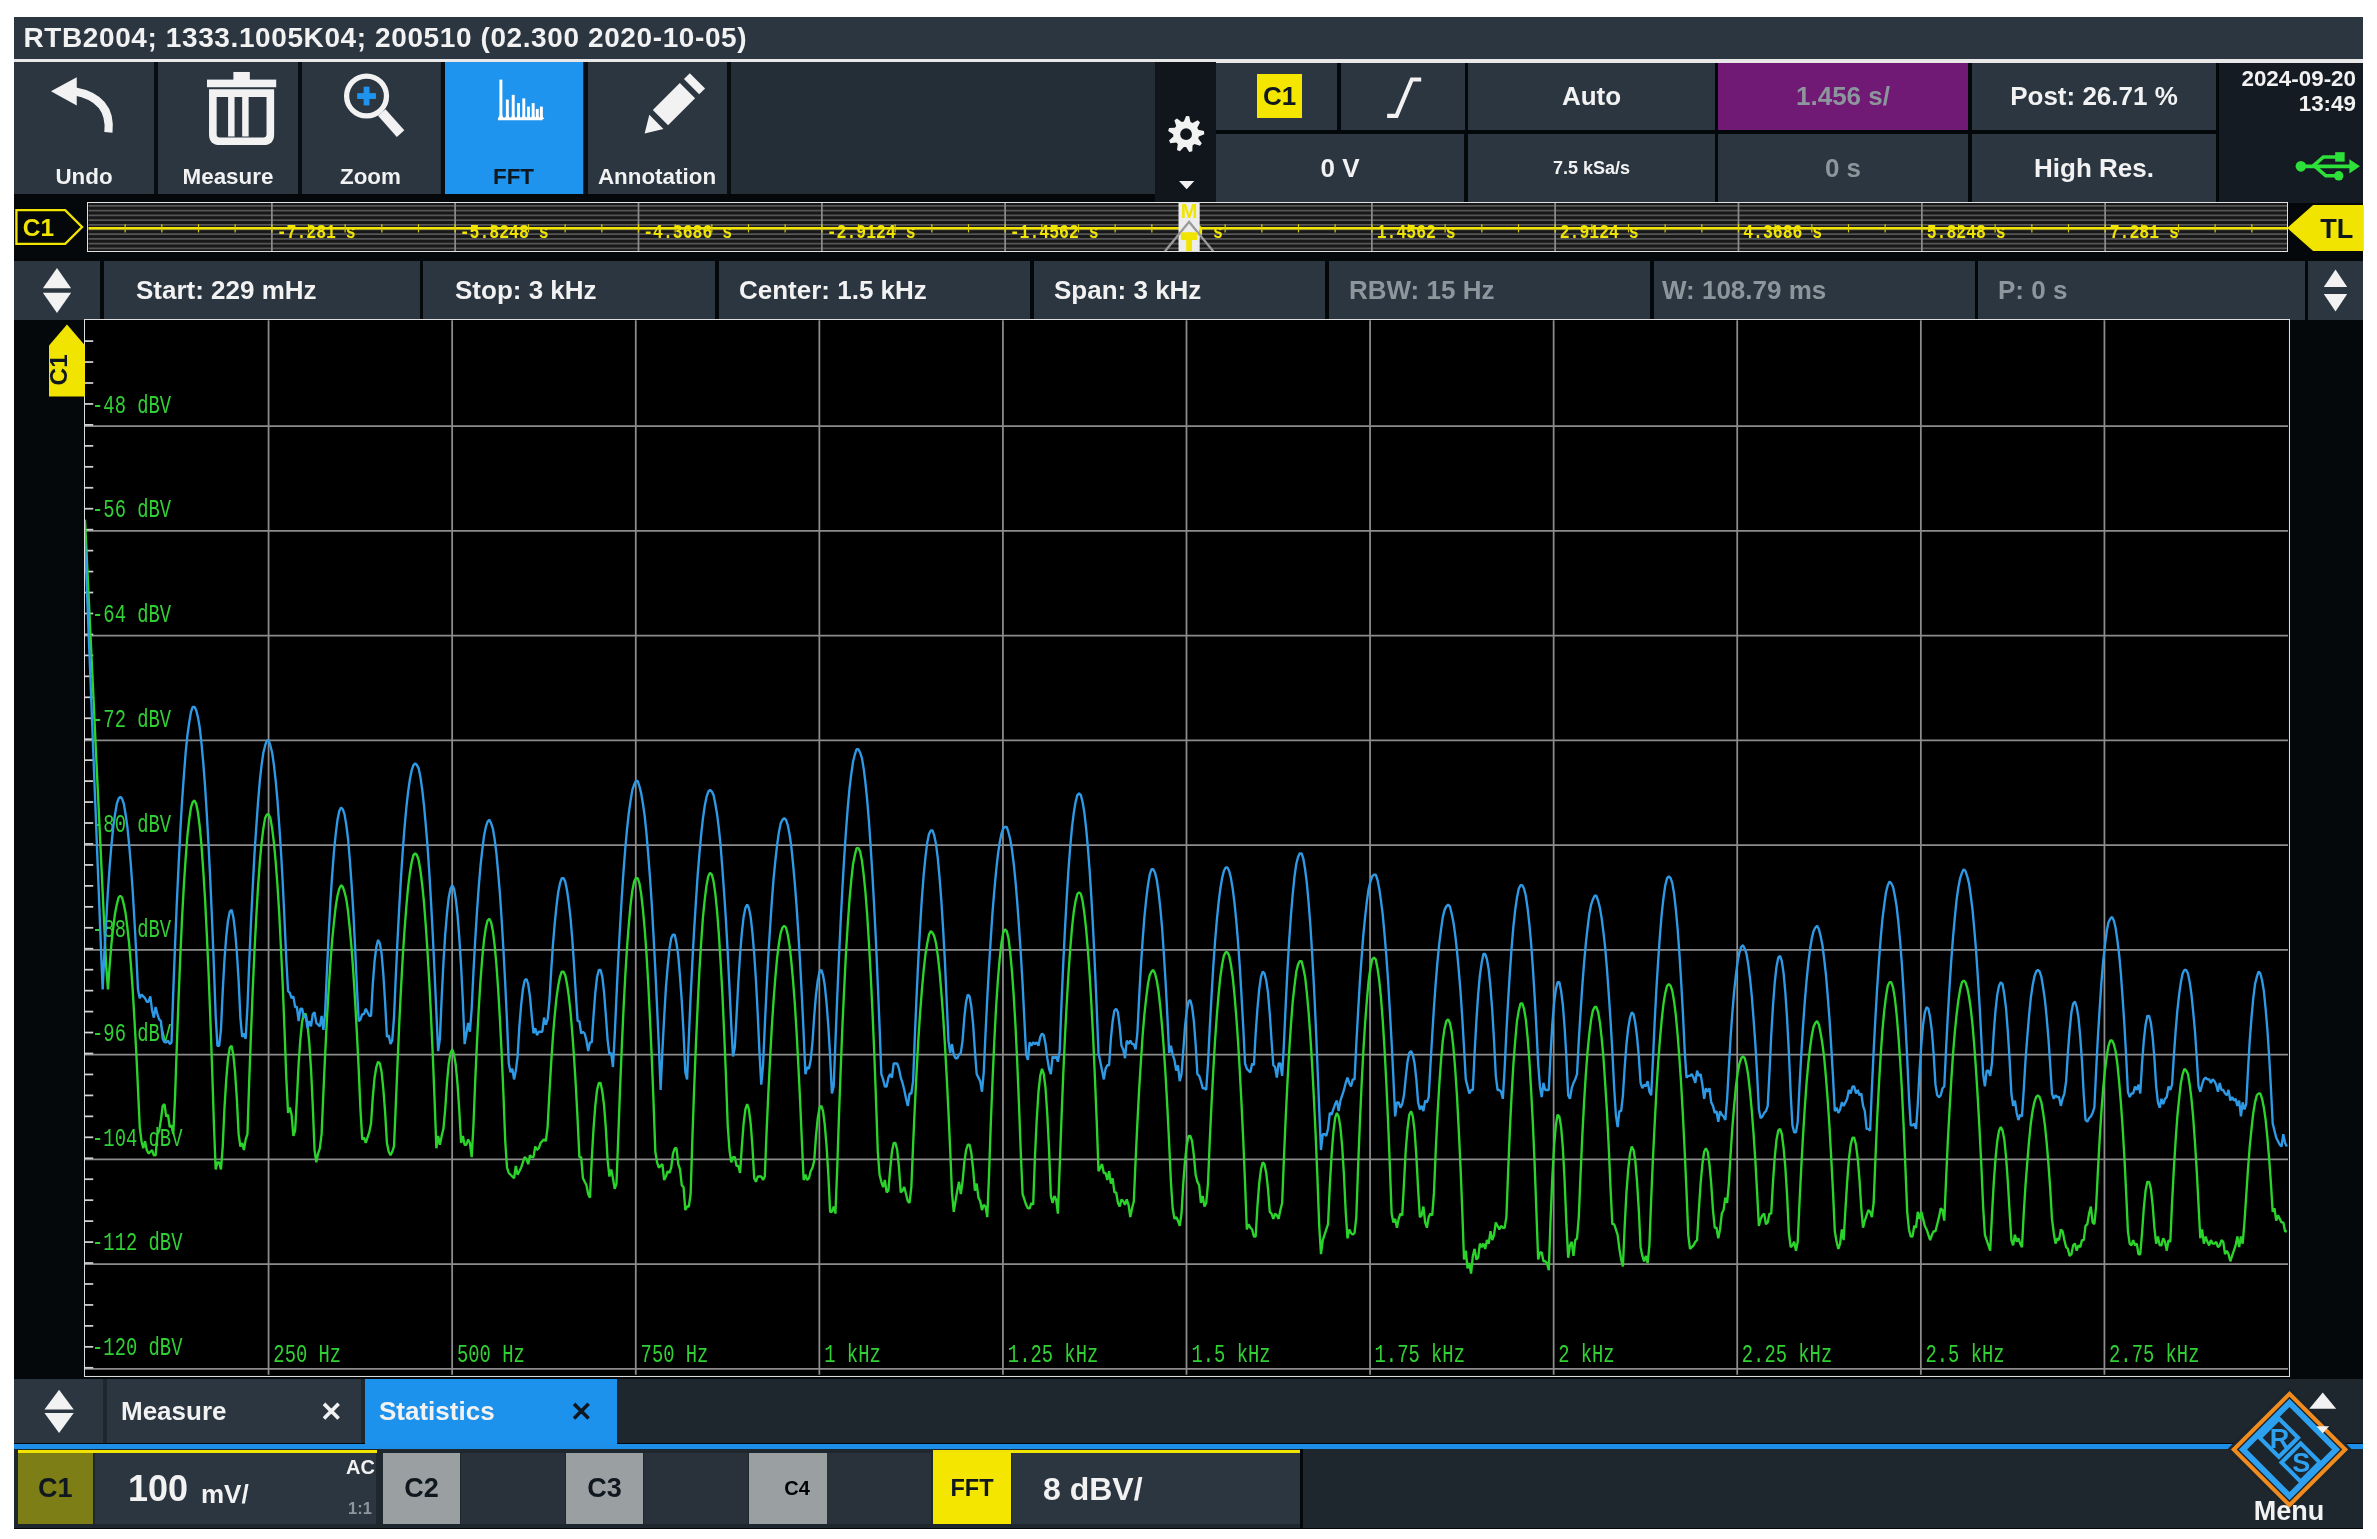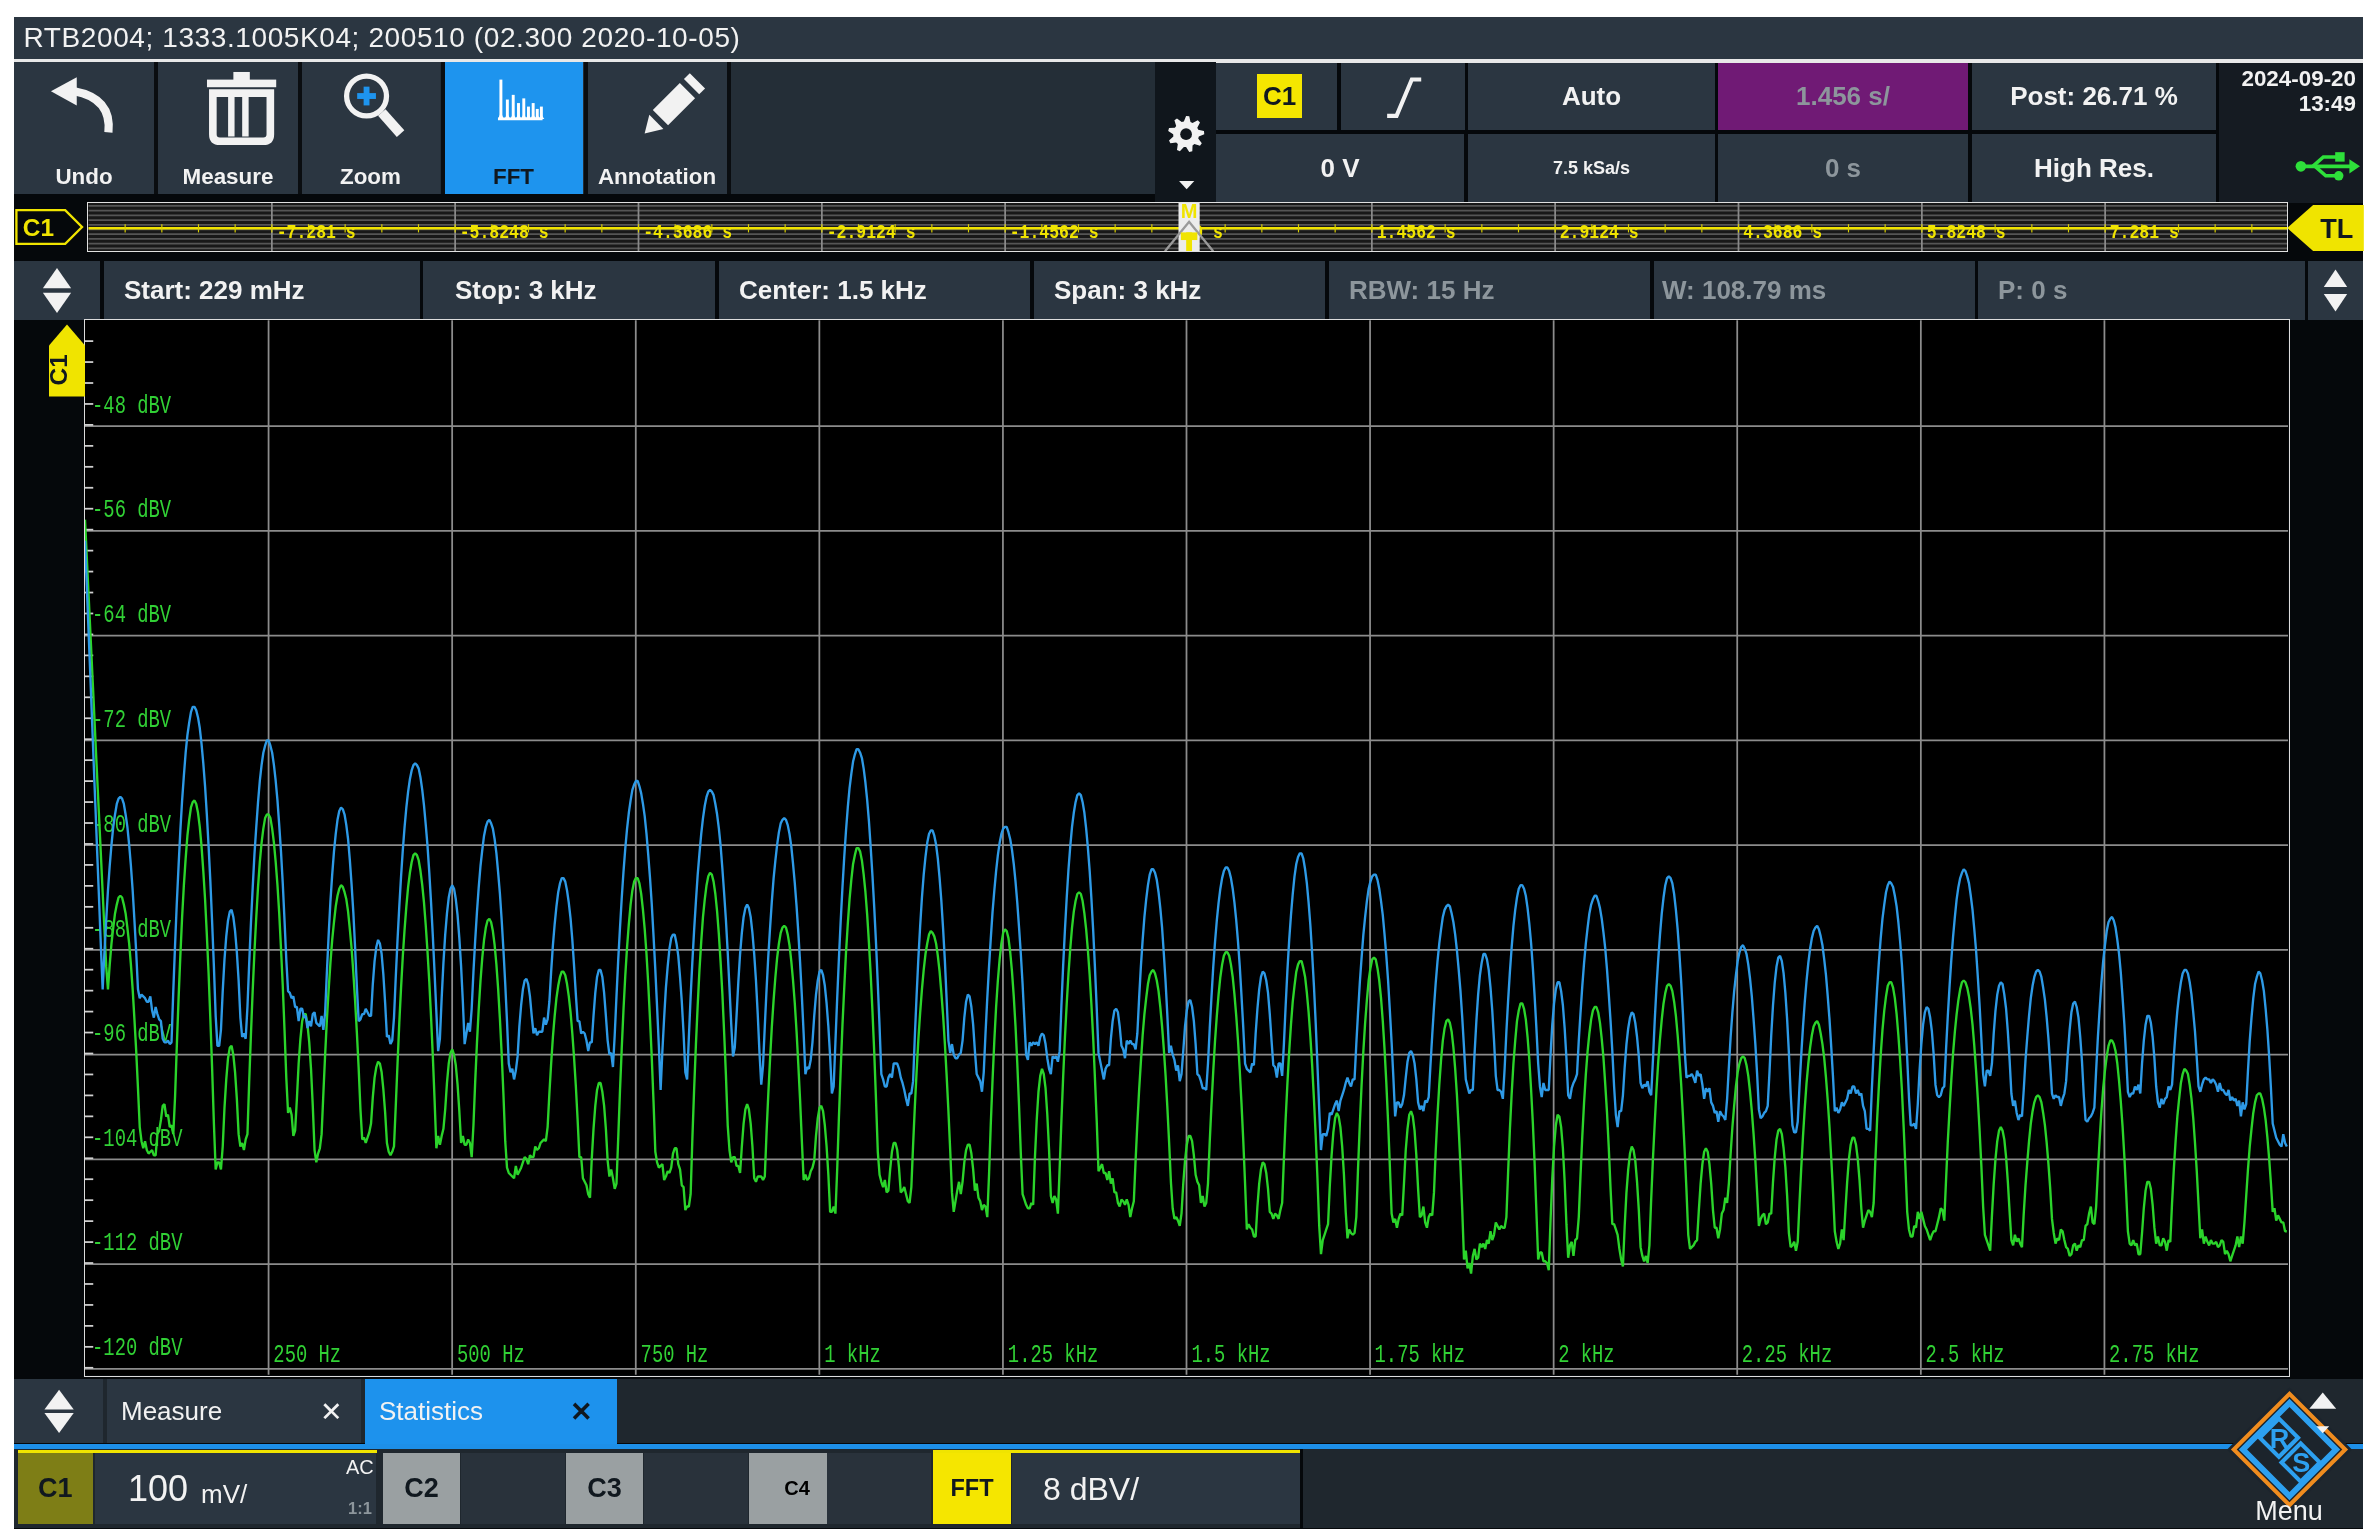--- a/index.html
+++ b/index.html
@@ -1,18 +1,18 @@
 <!DOCTYPE html>
 <html style="font-size:9.4px"><head><meta charset="utf-8"><style>
 html,body{margin:0;padding:0;width:2377px;height:1539px;background:#fff;overflow:hidden}
 *{box-sizing:border-box}
 body{font-family:"Liberation Sans",sans-serif;-webkit-font-smoothing:antialiased}
 .abs{position:absolute}
 .slate{background:#2b3641}
-.txt{color:#f2f2f2;font-weight:400}
+.txt{color:#f2f2f2;font-weight:700}
 .glab{font-family:"Liberation Mono",monospace;font-size:32px;fill:#31d135;dominant-baseline:middle}
 .tlab{font-family:"Liberation Mono",monospace;font-size:28px;fill:#f0e400;font-weight:bold}
 .cell{position:absolute;background:#2b3641;color:#f2f2f2;font-weight:700;font-size:26px;display:flex;align-items:center}
 .btnlab{position:absolute;width:100%;text-align:center;font-weight:700;font-size:22.4px;color:#f2f2f2}
 </style></head><body>
 <div class="abs" style="left:14px;top:17px;width:2349px;height:1512px;background:#05080b"></div>
 
 <div class="abs slate" style="left:14px;top:17px;width:2349px;height:42px"></div>
 <div class="abs txt" style="left:23.5px;top:22.4px;font-size:28px;letter-spacing:0.6px">RTB2004; 1333.1005K04; 200510 (02.300 2020-10-05)</div>
 <div class="abs" style="left:14px;top:59px;width:2349px;height:3.5px;background:#e8e8e8"></div>
@@ -236,21 +236,21 @@
 <svg class="abs" style="left:15.3px;top:209px" width="69" height="36" viewBox="0 0 118 62">
 <polygon points="2,2 86,2 115,31 86,60 2,60" fill="#05080b" stroke="#f0e400" stroke-width="4"></polygon>
 <text x="13" y="46" font-size="42" font-weight="bold" fill="#f0e400" font-family="'Liberation Sans',sans-serif">C1</text>
 </svg>
 <svg class="abs" style="left:2287px;top:205px" width="77" height="46" viewBox="0 0 130 78">
 <polygon points="44,0 130,0 130,78 44,78 0,39" fill="#f0e400"></polygon>
 <text x="56" y="56" font-size="46" font-weight="bold" fill="#10181f" font-family="'Liberation Sans',sans-serif">TL</text>
 </svg>
 <div class="cell" style="left:14px;top:261px;width:86px;height:59px;background:#2b3641;color:#f2f2f2;font-size:26px;justify-content:center"></div>
 <div class="cell" style="left:104px;top:261px;width:316px;height:59px;background:#2b3641;color:#f2f2f2;font-size:26px;justify-content:flex-start">
-    <span style="padding-left:20px">Start: 229 mHz</span>
+    <span style="padding-left:32px">Start: 229 mHz</span>
   </div>
 <div class="cell" style="left:423px;top:261px;width:292px;height:59px;background:#2b3641;color:#f2f2f2;font-size:26px;justify-content:flex-start">
     <span style="padding-left:32px">Stop: 3 kHz</span>
   </div>
 <div class="cell" style="left:719px;top:261px;width:311px;height:59px;background:#2b3641;color:#f2f2f2;font-size:26px;justify-content:flex-start">
     <span style="padding-left:20px">Center: 1.5 kHz</span>
   </div>
 <div class="cell" style="left:1034px;top:261px;width:291px;height:59px;background:#2b3641;color:#f2f2f2;font-size:26px;justify-content:flex-start">
     <span style="padding-left:20px">Span: 3 kHz</span>
   </div>

